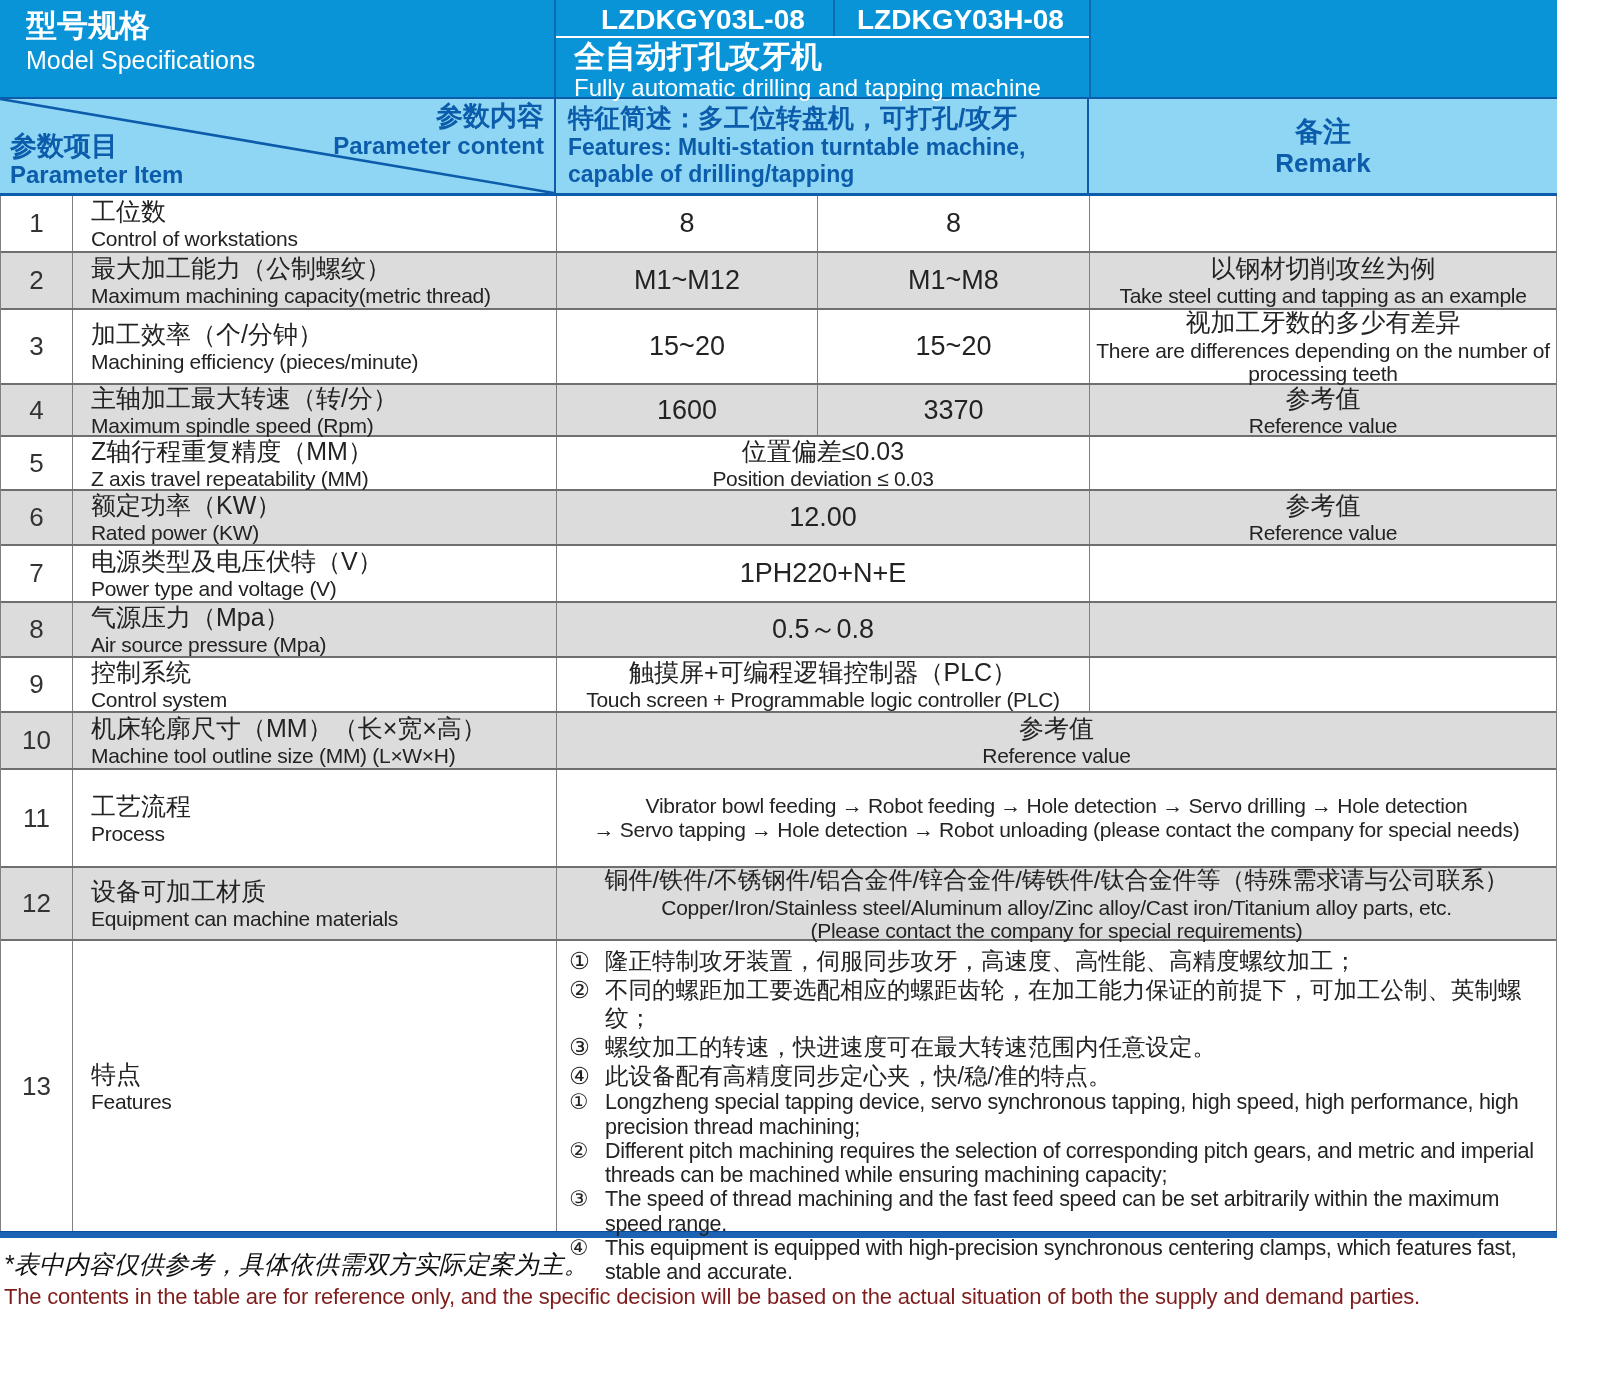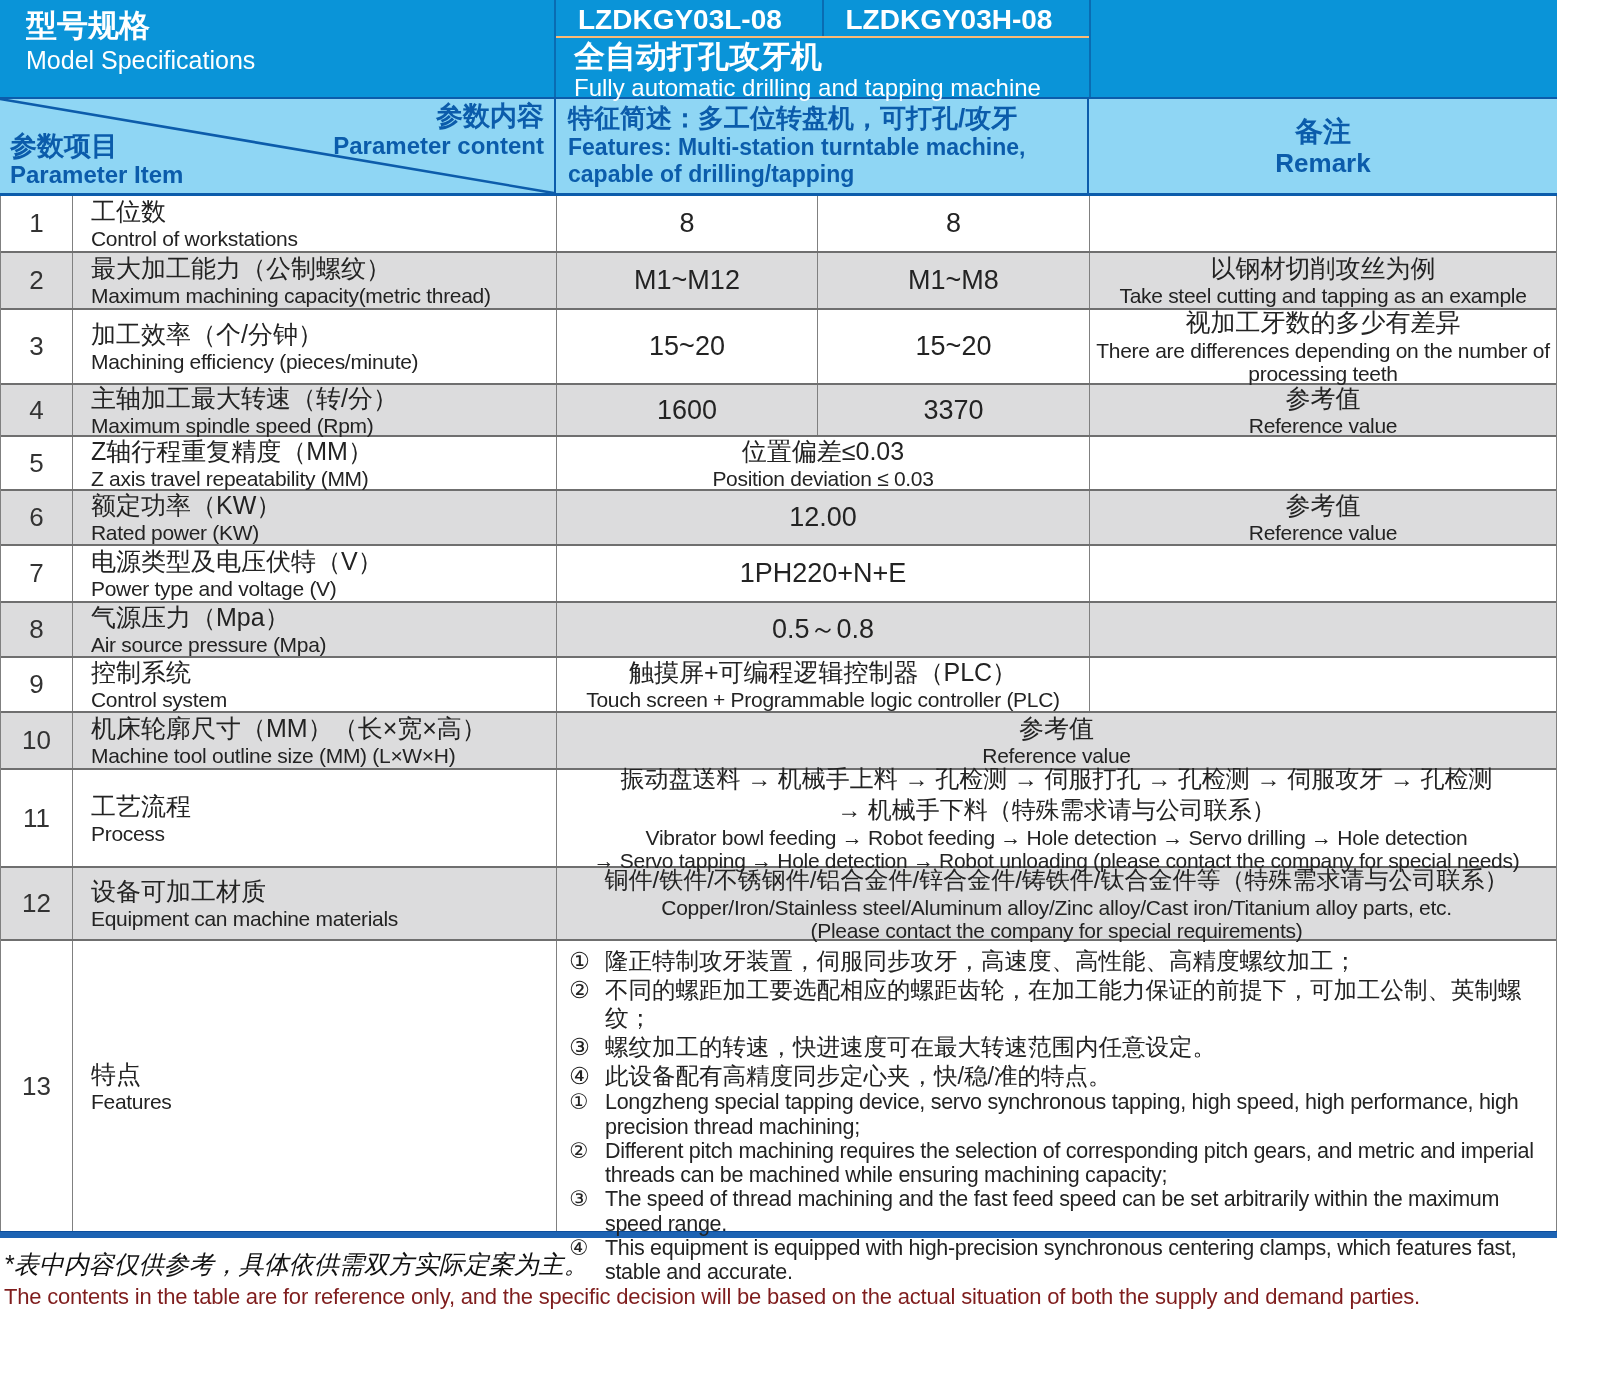--- a/index.html
+++ b/index.html
@@ -7,21 +7,21 @@
         font-family:"Liberation Sans","DejaVu Sans",sans-serif;color:#222;}
   .tbl{width:1557px;}
 
   
   .hdr{display:flex;height:97px;background:#0a94d8;color:#fff;}
   .hdr-left{width:556px;border-right:2px solid #0a6cb2;box-sizing:border-box;
             padding:8px 0 0 26px;}
   .hdr-left .zh{font-size:31px;font-weight:bold;line-height:1.15;}
   .hdr-left .en{font-size:25px;line-height:1.3;}
   .hdr-mid{width:533px;box-sizing:border-box;display:flex;flex-direction:column;}
-  .hdr-models{display:flex;height:50px;border-bottom:2px solid #fdba74;box-sizing:border-box;}
+  .hdr-models{display:flex;height:50px;border-bottom:2px solid #ffffff;box-sizing:border-box;padding-left:23px;}
   .hdr-model{flex:1;box-sizing:border-box;padding:4px 0 0 22px;font-size:28px;font-weight:bold;}
   .hdr-model.first{border-right:2px solid #0a6cb2;}
   .hdr-machine{flex:1;padding:3px 0 0 18px;}
   .hdr-machine .zh{font-size:31px;font-weight:bold;line-height:1.05;}
   .hdr-machine .en{font-size:24px;line-height:1.15;}
   .hdr-right{flex:1;border-left:2px solid #0a6cb2;box-sizing:border-box;}
 
   
   .sub{display:flex;height:99px;background:#8fd6f4;color:#0b5cab;
        border-top:2px solid #0c5cab;border-bottom:3px solid #0c5cab;box-sizing:border-box;}
@@ -256,22 +256,20 @@
         </div>
       </div>
 
       <div class="row r11">
         <div class="c c-num">11</div>
         <div class="c c-item">
           <div class="zh25">工艺流程</div>
           <div class="en21">Process</div>
         </div>
         <div class="c c-vf last">
-          <div class="zh24 pre">振动盘送料 → 机械手上料 → 孔检测 → 伺服打孔 → 孔检测 → 伺服攻牙 → 孔检测
-→ 机械手下料（特殊需求请与公司联系）</div>
           <div class="en21 pre">Vibrator bowl feeding → Robot feeding → Hole detection → Servo drilling → Hole detection
 → Servo tapping → Hole detection → Robot unloading (please contact the company for special needs)</div>
         </div>
       </div>
 
       <div class="row gray r12">
         <div class="c c-num">12</div>
         <div class="c c-item">
           <div class="zh25">设备可加工材质</div>
           <div class="en21">Equipment can machine materials</div>

